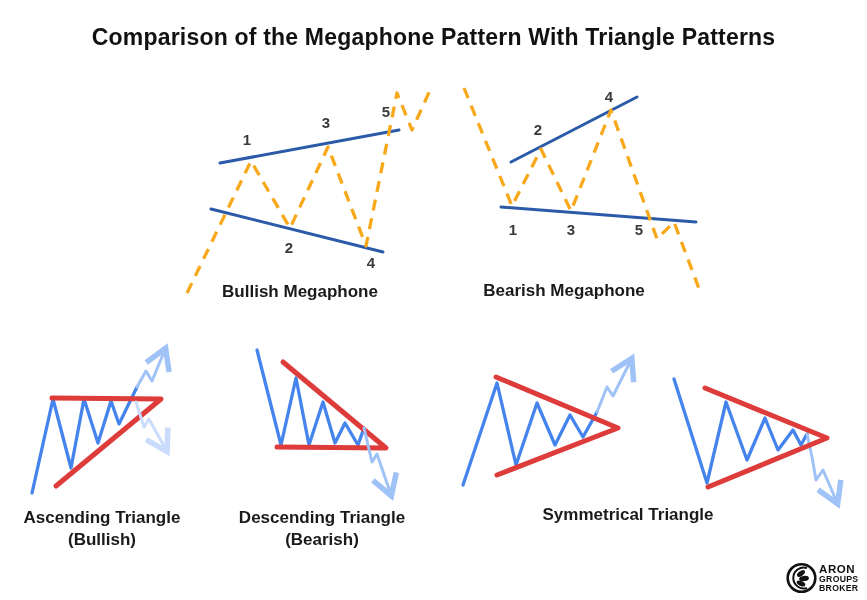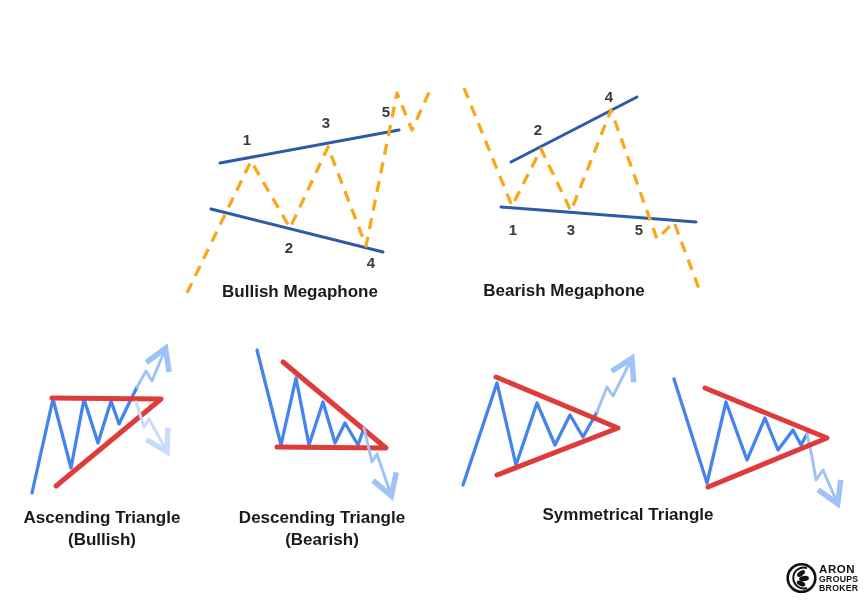--- a/index.html
+++ b/index.html
@@ -103,20 +103,21 @@
     fill: var(--logo-black, #111);
   }
   .logo-shape { stroke: var(--logo-black, #111); fill: none; }
   .logo-fill  { fill: var(--logo-black, #111); }
 </style>
 </head>
 <body>
 
 <div class="stage">
 
+  <div class="title">Comparison of the Megaphone Pattern With Triangle Patterns</div>
 
   <svg class="canvas" width="867" height="600" viewBox="0 0 867 600">
     <defs>
       <marker id="ah-strong" viewBox="0 0 12 12" refX="8" refY="6" markerWidth="11" markerHeight="11" orient="auto">
         <path class="mk-strong" d="M2 1.5 L9.5 6 L2 10.5" stroke-width="2"></path>
       </marker>
       <marker id="ah-faded" viewBox="0 0 12 12" refX="8" refY="6" markerWidth="11" markerHeight="11" orient="auto">
         <path class="mk-faded" d="M2 1.5 L9.5 6 L2 10.5" stroke-width="2"></path>
       </marker>
     </defs>

